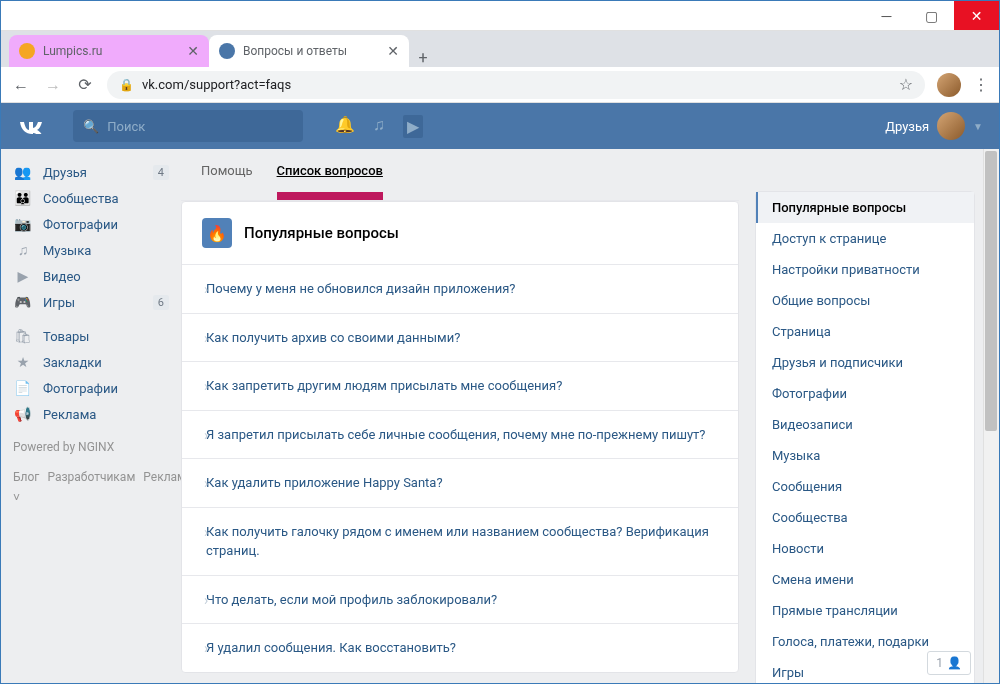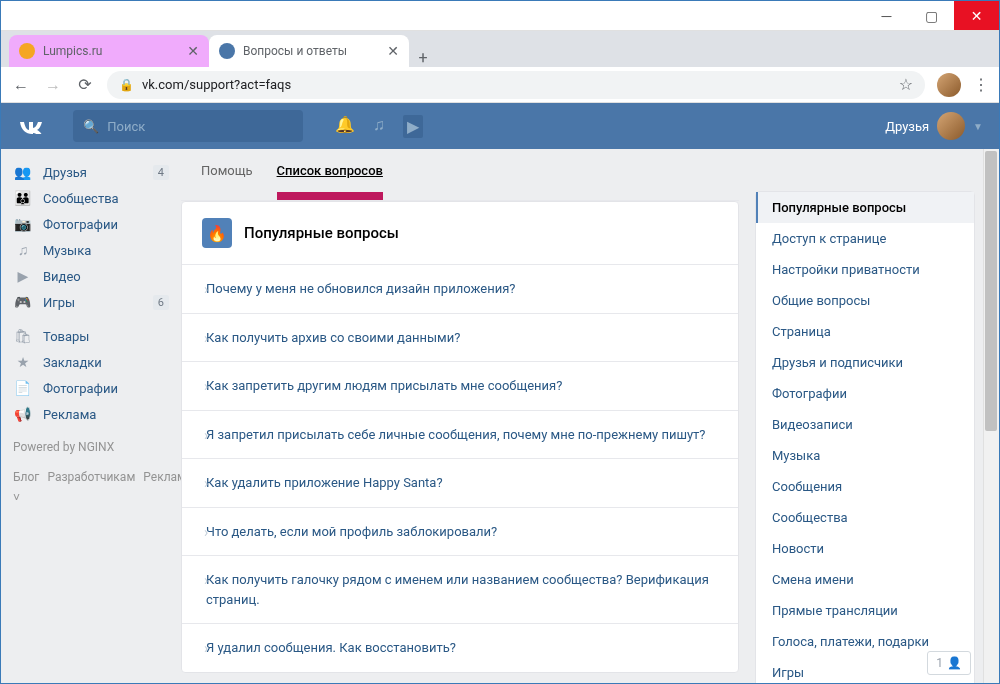--- a/index.html
+++ b/index.html
@@ -187,22 +187,22 @@
           <div class="card-head">
             <div class="fire-icon">🔥</div>
             <h2>Популярные вопросы</h2>
           </div>
           <div class="qlist" id="qlist">
               <div class="qitem">Почему у меня не обновился дизайн приложения?</div>
               <div class="qitem">Как получить архив со своими данными?</div>
               <div class="qitem">Как запретить другим людям присылать мне сообщения?</div>
               <div class="qitem">Я запретил присылать себе личные сообщения, почему мне по-прежнему пишут?</div>
               <div class="qitem">Как удалить приложение Happy Santa?</div>
+              <div class="qitem">Как получить галочку рядом с именем или названием сообщества? Верификация страниц.</div>
               <div class="qitem">Что делать, если мой профиль заблокировали?</div>
-              <div class="qitem">Как получить галочку рядом с именем или названием сообщества? Верификация страниц.</div>
               <div class="qitem">Я удалил сообщения. Как восстановить?</div>
             </div>
         </div>
       </div>
       <div class="rightcol" id="rightcol">
           <div class="ritem active">Популярные вопросы</div>
           <div class="ritem">Доступ к странице</div>
           <div class="ritem">Настройки приватности</div>
           <div class="ritem">Общие вопросы</div>
           <div class="ritem">Страница</div>

